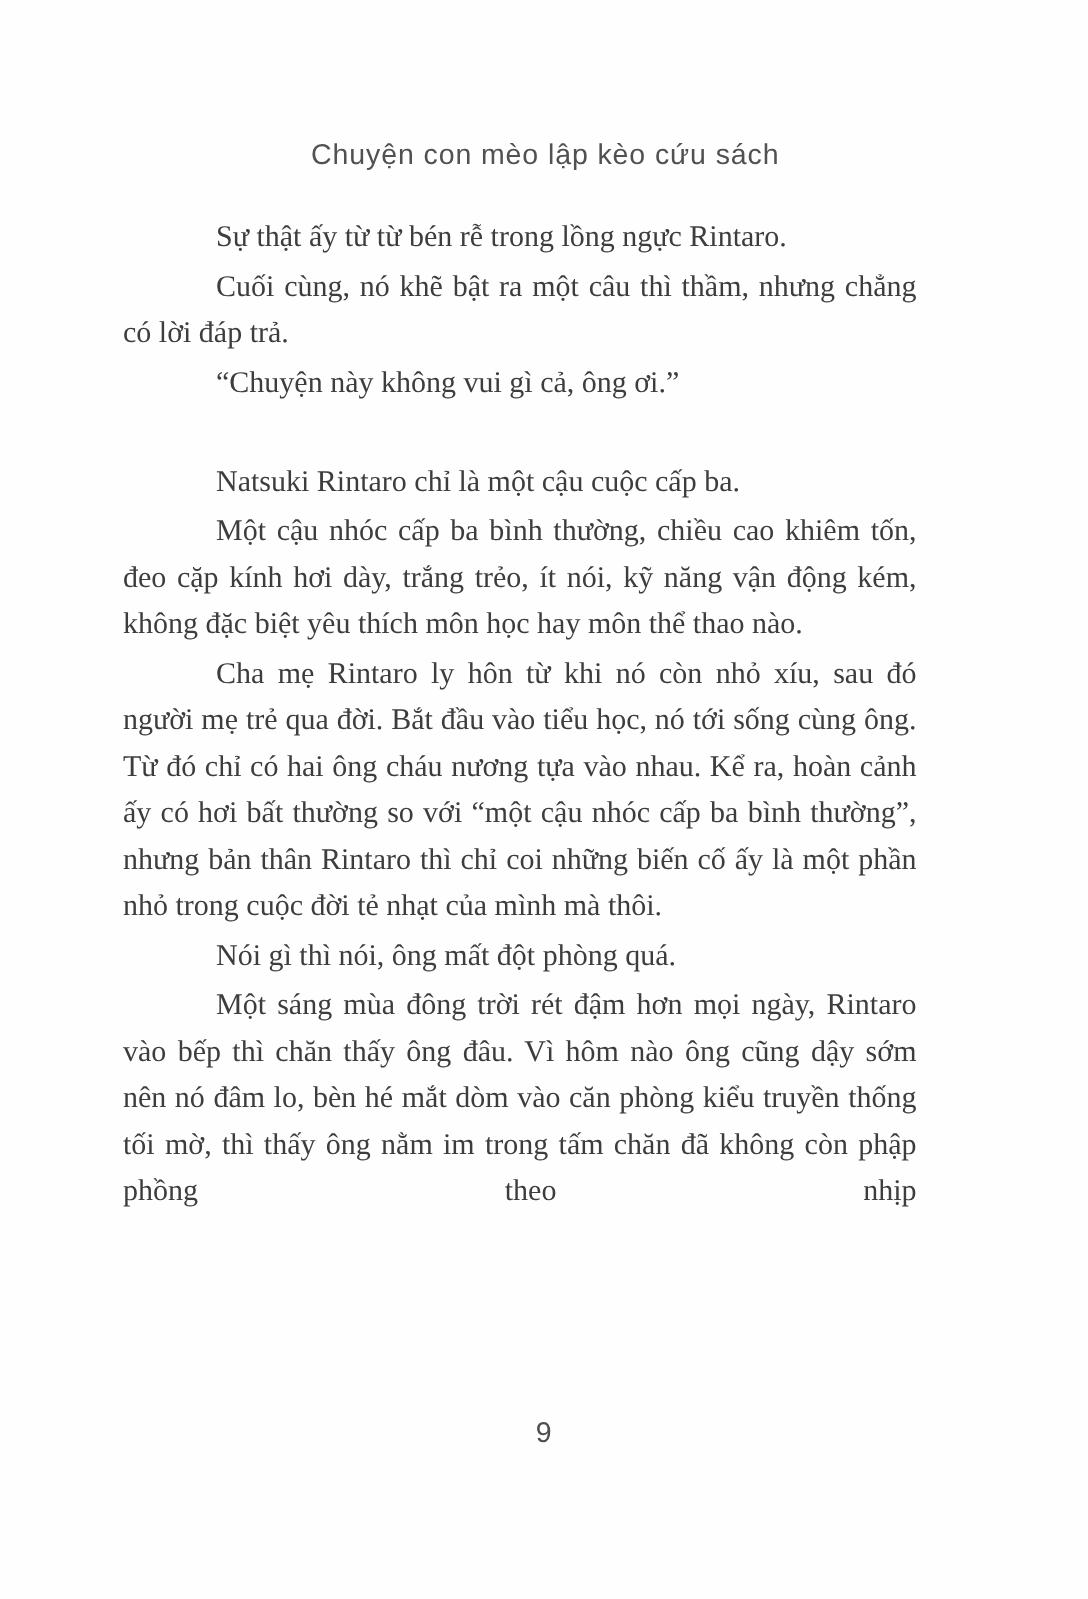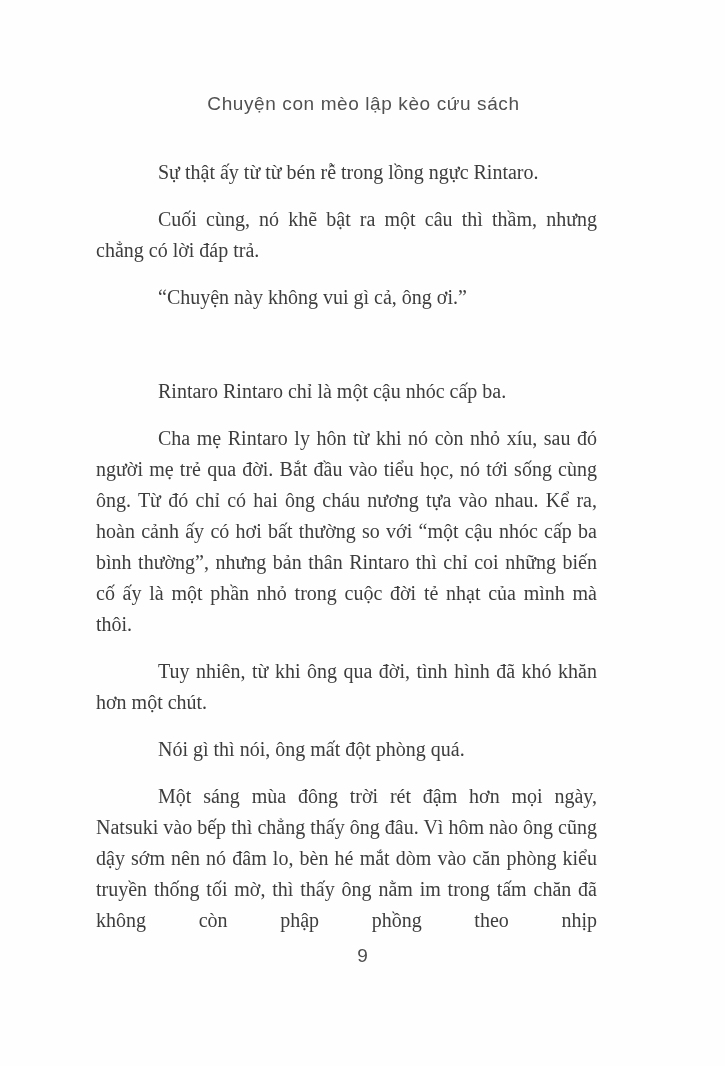--- a/index.html
+++ b/index.html
@@ -34,21 +34,21 @@
     position: absolute;
     top: 141px;
     left: 80px;
     width: 533px;
     color: #3d3d3d;
     font-size: 20px;
     line-height: 31px;
     text-align: justify;
   }
   .text-block p {
-    margin: 16px;
+    margin: 2px;
     padding: 0;
     text-indent: 62px;
   }
   .text-block p.cont {
     
     text-align-last: justify;
   }
   .section-break {
     height: 31px;
   }
@@ -72,22 +72,22 @@
 
   <div class="running-header">Chuyện con mèo lập kèo cứu sách</div>
 
   <div class="text-block">
     <p>Sự thật ấy từ từ bén rễ trong lồng ngực Rintaro.</p>
     <p>Cuối cùng, nó khẽ bật ra một câu thì thầm, nhưng chẳng có lời đáp trả.</p>
     <p>“Chuyện này không vui gì cả, ông ơi.”</p>
 
     <div class="section-break"></div>
 
-    <p>Rintaro Rintaro chỉ là một cậu nhóc cấp ba.</p>
+    <p>Natsuki Rintaro chỉ là một cậu cuộc cấp ba.</p>
+    <p>Một cậu nhóc cấp ba bình thường, chiều cao khiêm tốn, đeo cặp kính hơi dày, trắng trẻo, ít nói, kỹ năng vận động kém, không đặc biệt yêu thích môn học hay môn thể thao nào.</p>
     <p>Cha mẹ Rintaro ly hôn từ khi nó còn nhỏ xíu, sau đó người mẹ trẻ qua đời. Bắt đầu vào tiểu học, nó tới sống cùng ông. Từ đó chỉ có hai ông cháu nương tựa vào nhau. Kể ra, hoàn cảnh ấy có hơi bất thường so với “một cậu nhóc cấp ba bình thường”, nhưng bản thân Rintaro thì chỉ coi những biến cố ấy là một phần nhỏ trong cuộc đời tẻ nhạt của mình mà thôi.</p>
-    <p>Tuy nhiên, từ khi ông qua đời, tình hình đã khó khăn hơn một chút.</p>
     <p>Nói gì thì nói, ông mất đột phòng quá.</p>
-    <p class="cont">Một sáng mùa đông trời rét đậm hơn mọi ngày, Natsuki vào bếp thì chẳng thấy ông đâu. Vì hôm nào ông cũng dậy sớm nên nó đâm lo, bèn hé mắt dòm vào căn phòng kiểu truyền thống tối mờ, thì thấy ông nằm im trong tấm chăn đã không còn phập phồng theo nhịp</p>
+    <p class="cont">Một sáng mùa đông trời rét đậm hơn mọi ngày, Rintaro vào bếp thì chăn thấy ông đâu. Vì hôm nào ông cũng dậy sớm nên nó đâm lo, bèn hé mắt dòm vào căn phòng kiểu truyền thống tối mờ, thì thấy ông nằm im trong tấm chăn đã không còn phập phồng theo nhịp</p>
   </div>
 
   <div class="page-number">9</div>
 
 </div>
 
 </body></html>

